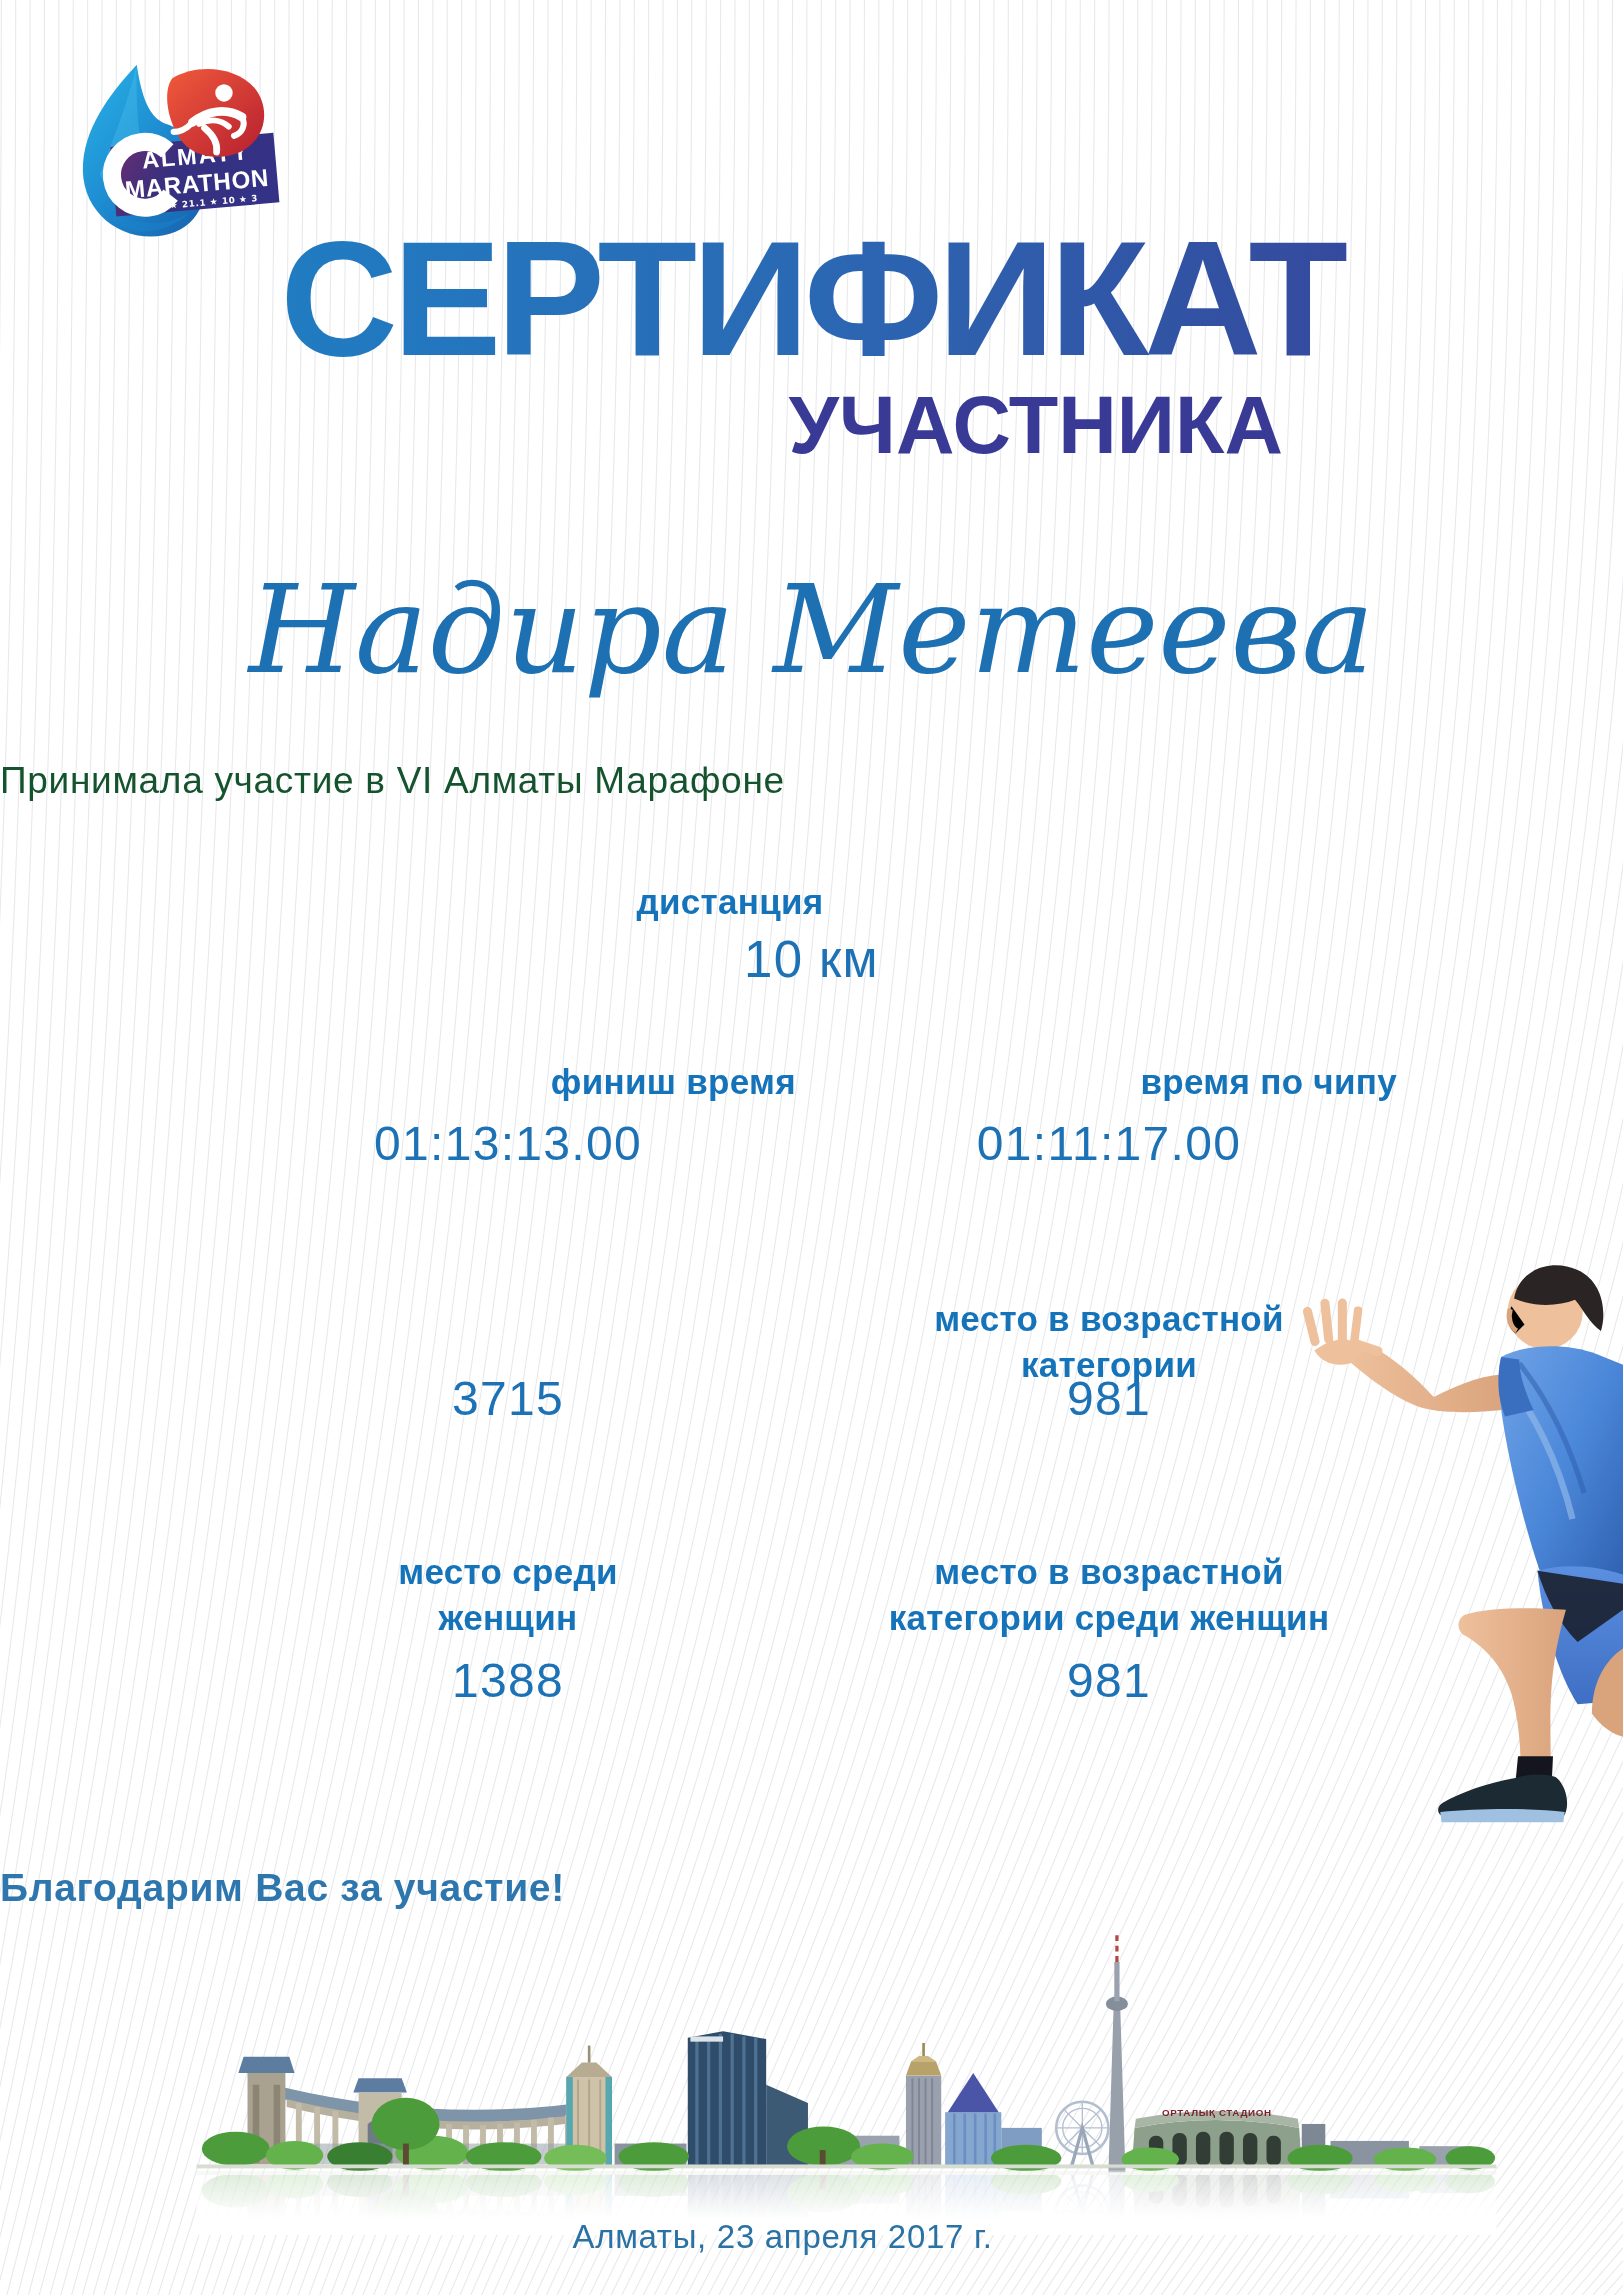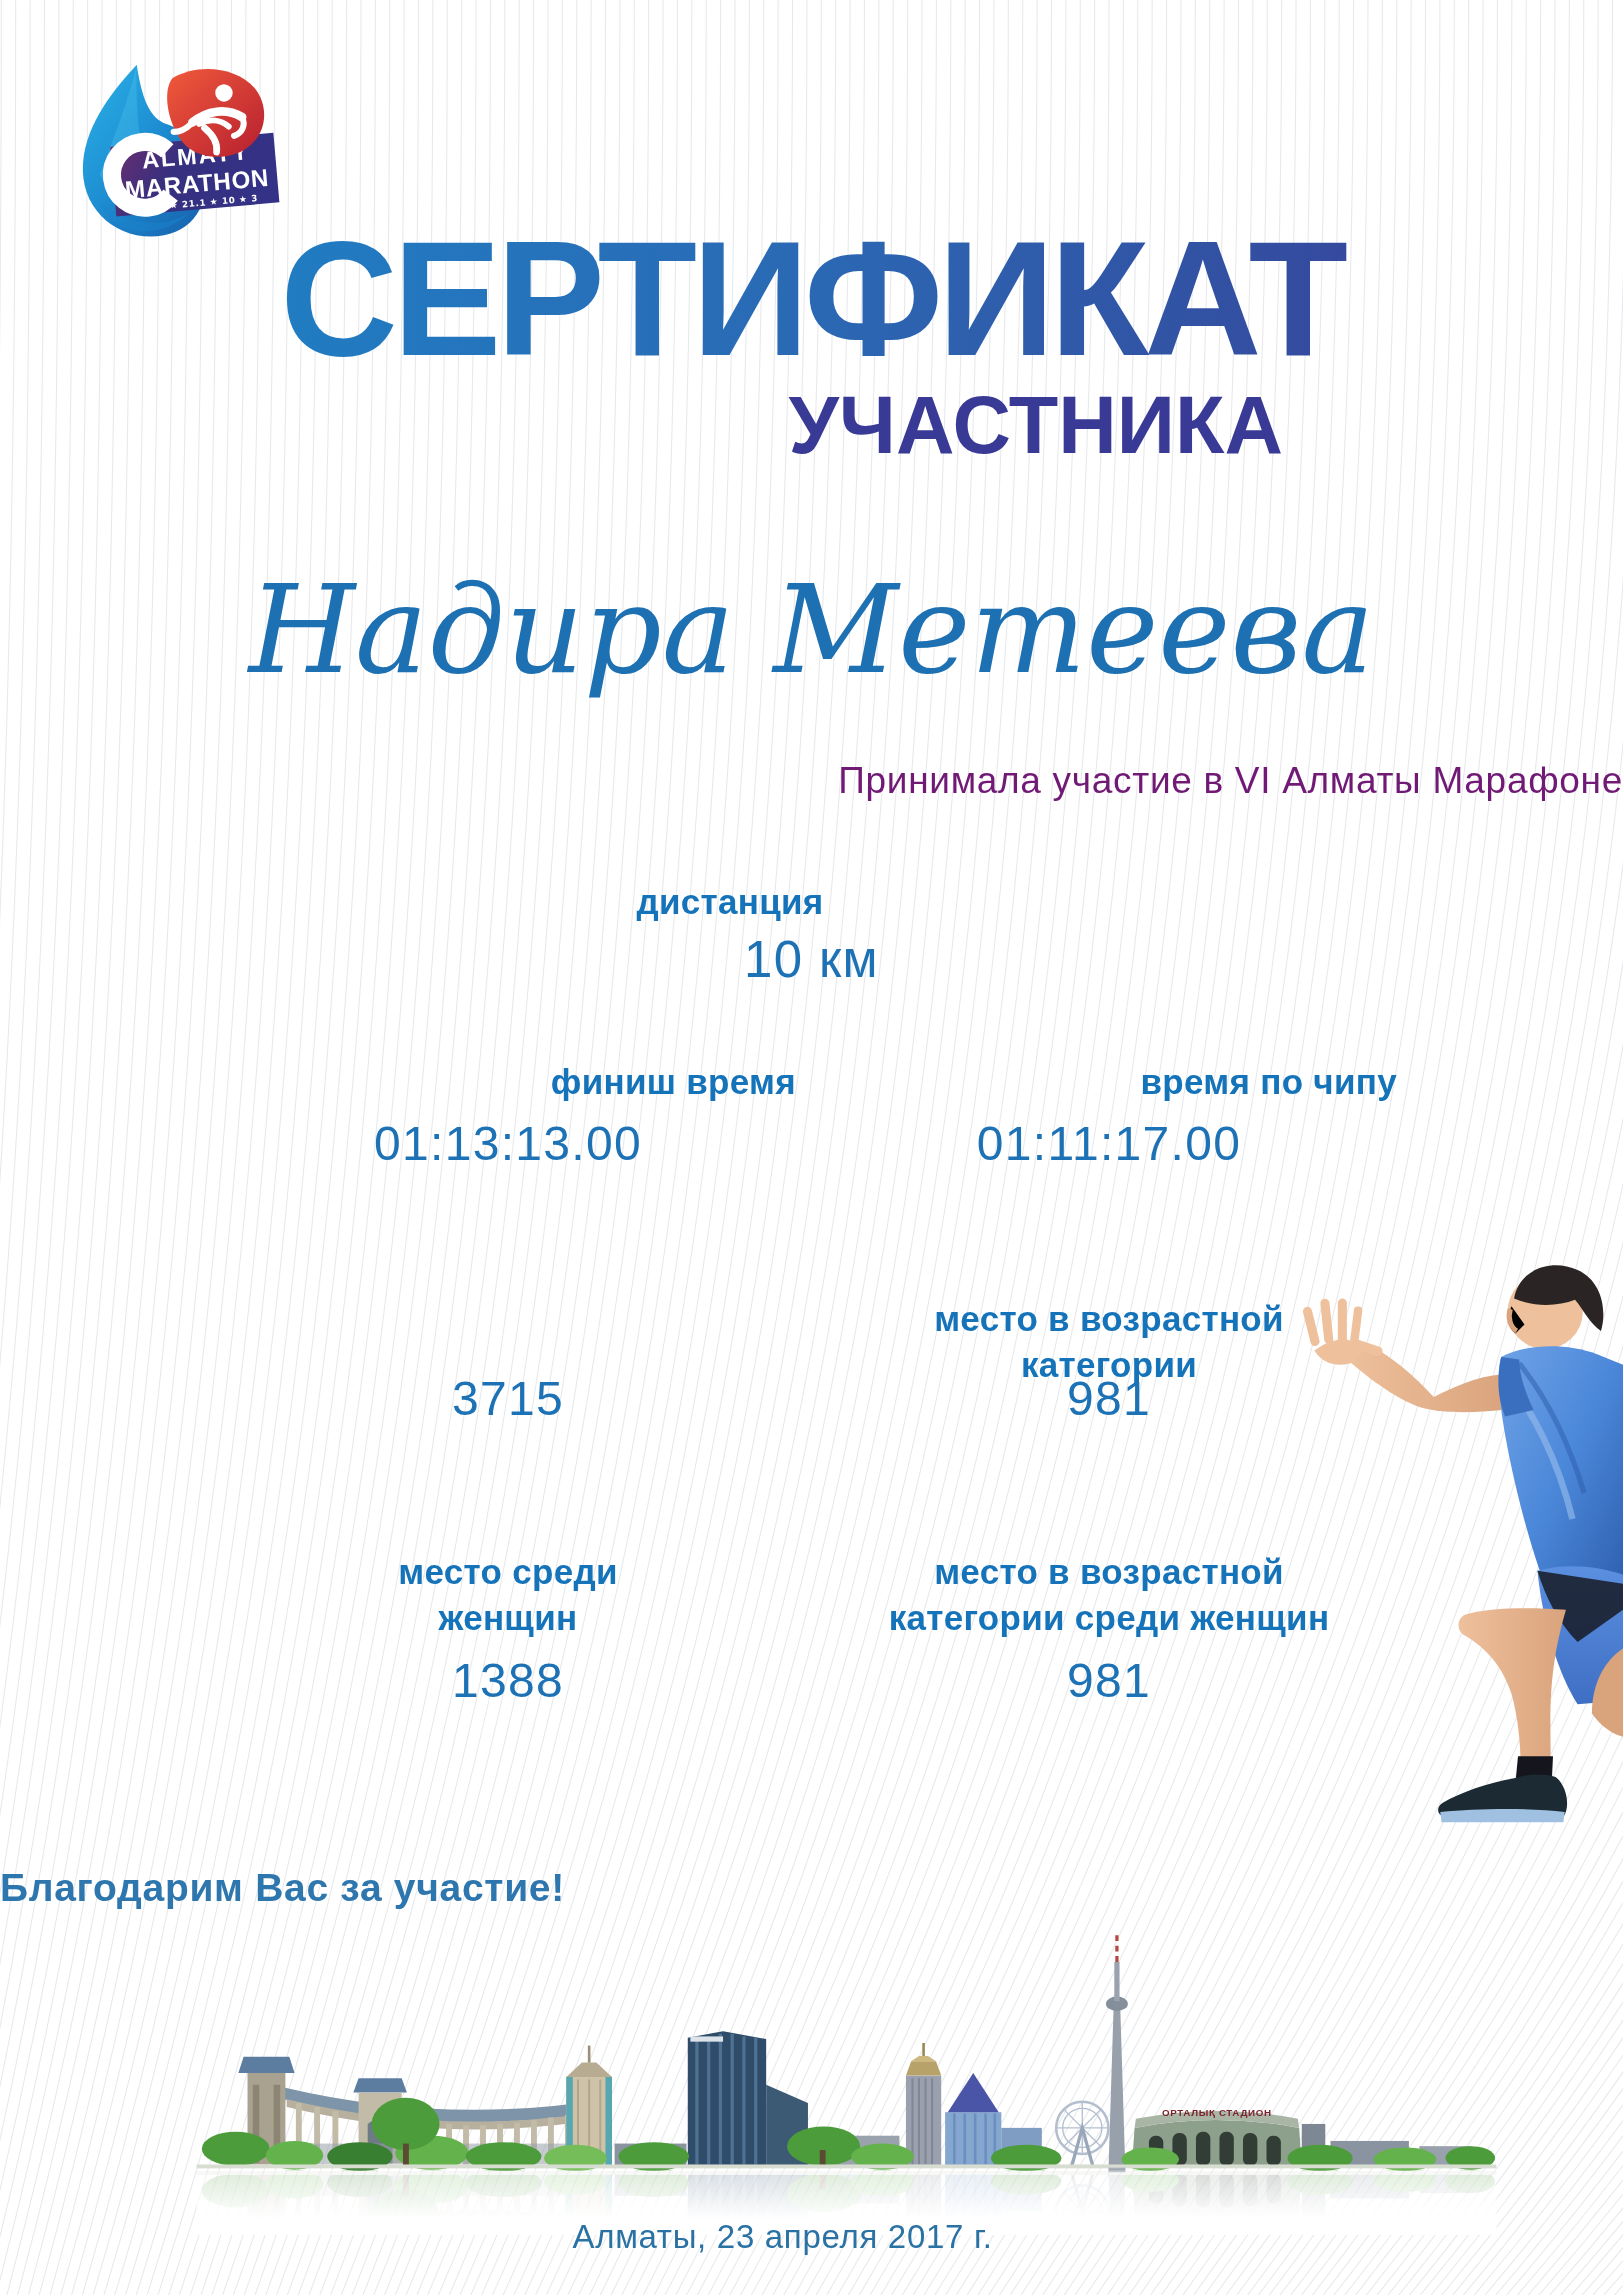--- a/index.html
+++ b/index.html
@@ -28,22 +28,22 @@
     color:#393a96;text-align:right;line-height:1.1;
   }
 
   
   .p-name{
     left:0;top:560px;width:1623px;text-align:center;
     font-family:"DejaVu Serif",serif;font-style:italic;
     font-size:122px;color:#1d70b1;line-height:1.15;
   }
   .p-line{
-    left:0;top:760px;width:1623px;text-align:right;
-    font-size:37px;color:#701a75;letter-spacing:0.7px;
+    left:0;top:760px;width:1623px;text-align:left;
+    font-size:37px;color:#14532d;letter-spacing:0.7px;
   }
 
   
   .stat-label{
     font-size:35px;font-weight:700;color:#1573b9;
     line-height:1.32;text-align:center;letter-spacing:0.3px;
   }
   .stat-value{
     font-size:48px;font-weight:400;color:#1d72b6;
     text-align:center;letter-spacing:1.3px;line-height:1.15;

